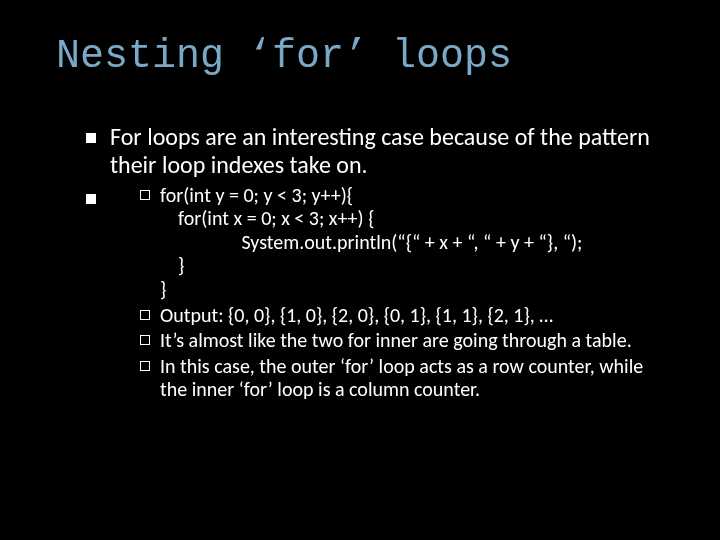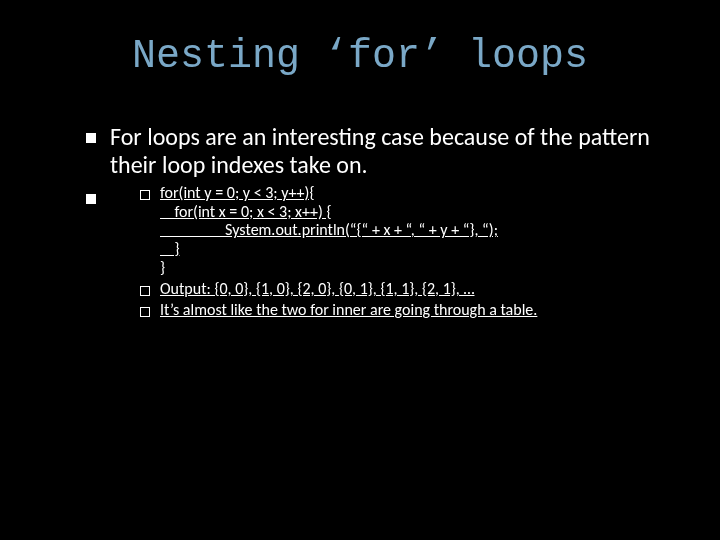--- a/index.html
+++ b/index.html
@@ -19,21 +19,20 @@
     padding: 34px 56px 20px 56px;
     position: relative;
   }
   .title {
     font-family: Consolas, "Courier New", monospace;
     font-size: 40px;
     color: #7aa8c7;
     margin: 0 0 44px 0;
     font-weight: 400;
     letter-spacing: 0px;
-    text-align: center;
   }
   ul.top {
     list-style: none;
     margin: 0 0 16px 30px;
     padding: 0;
   }
   ul.top > li {
     position: relative;
     padding-left: 24px;
     font-size: 24px;
@@ -50,24 +49,23 @@
     background: #fff;
   }
   ul.sub {
     list-style: none;
     margin: 4px 0 0 30px;
     padding: 0;
   }
   ul.sub > li {
     position: relative;
     padding-left: 20px;
-    font-size: 16px;
+    font-size: 20px;
     line-height: 1.18;
     margin-bottom: 2px;
-    text-decoration: underline;
   }
   ul.sub > li::before {
     content: "";
     position: absolute;
     left: 0;
     top: 6px;
     width: 8px;
     height: 8px;
     border: 1px solid #fff;
     background: transparent;
@@ -96,16 +94,19 @@
                   System.out.println(“{“ + x + “, “ + y + “}, “);
     }
 }</div>
         </li>
         <li>
           <span>Output: {0, 0}, {1, 0}, {2, 0}, {0, 1}, {1, 1}, {2, 1}, …</span>
         </li>
         <li>
           <span>It’s almost like the two for inner are going through a table.</span>
         </li>
+        <li>
+          <span>In this case, the outer ‘for’ loop acts as a row counter, while the inner ‘for’ loop is a column counter.</span>
+        </li>
       </ul>
     </li>
   </ul>
 </div>
 
 </body></html>

